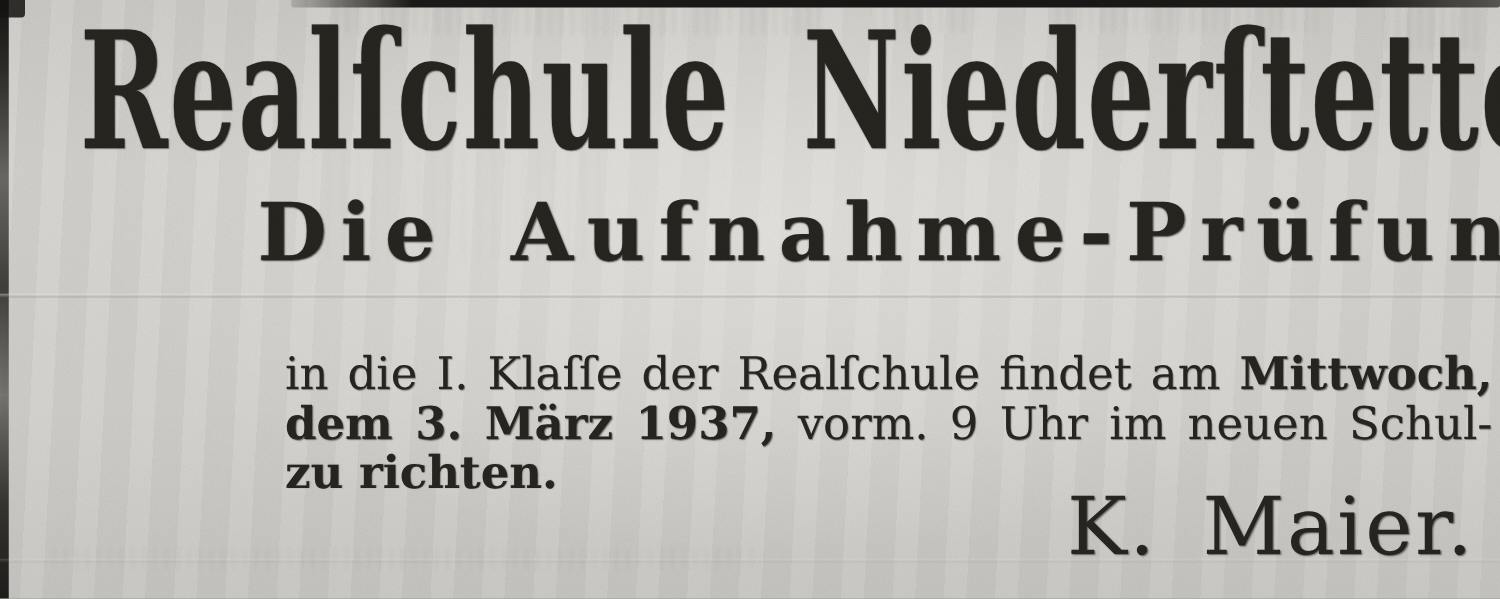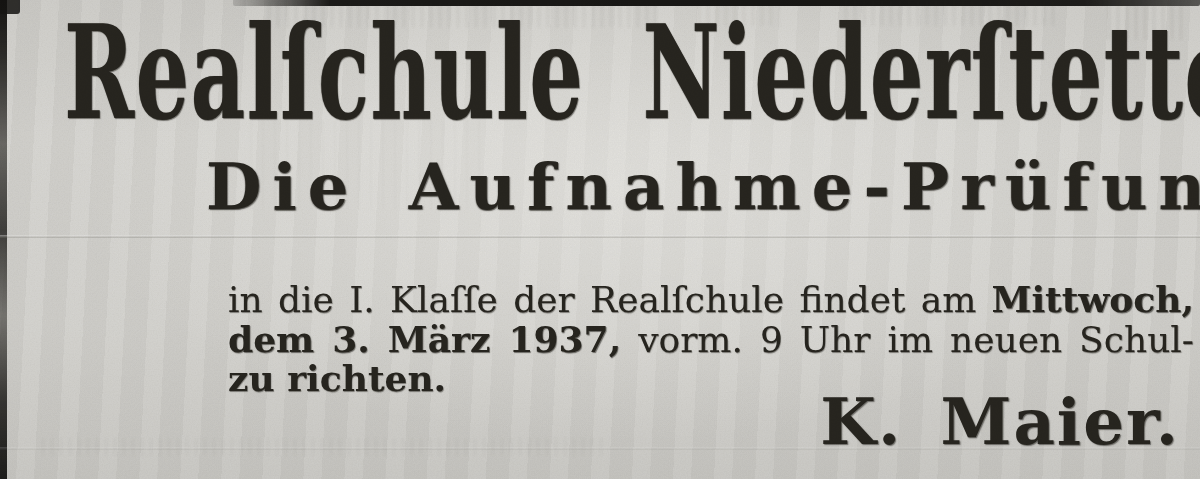--- a/index.html
+++ b/index.html
@@ -81,21 +81,21 @@
     font-size: 36px; line-height: 39.5px;
     text-shadow: 0.6px 0.6px 0.9px rgba(39,37,31,0.5);
     filter: blur(0.3px);
     margin-top: 36px;
   }
   .bline { text-align: justify; text-align-last: justify; }
   .bline.last { text-align-last: left; font-weight: bold; }
   .bline .b { font-weight: 700; text-shadow: 0.8px 0.8px 1px rgba(39,37,31,0.6); }
   .signature {
     position: absolute; right: 20px; top: 390px;
-    font-size: 64px; line-height: 1; font-weight: 700;
+    font-size: 64px; line-height: 1; font-weight: 400;
     letter-spacing: 2px; word-spacing: 14px;
     text-shadow: 1px 1px 1.2px rgba(39,37,31,0.6);
     filter: blur(0.4px);
     margin-left: 40px;
   }
 
   .grain {
     position: absolute; left: 0; top: 0;
     mix-blend-mode: multiply; opacity: 0.28; pointer-events: none;
   }

